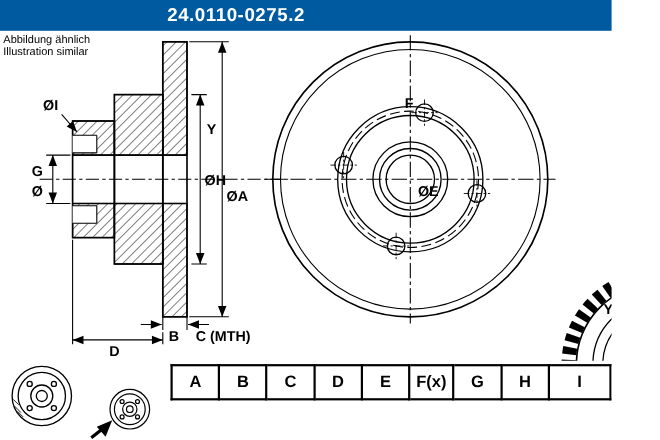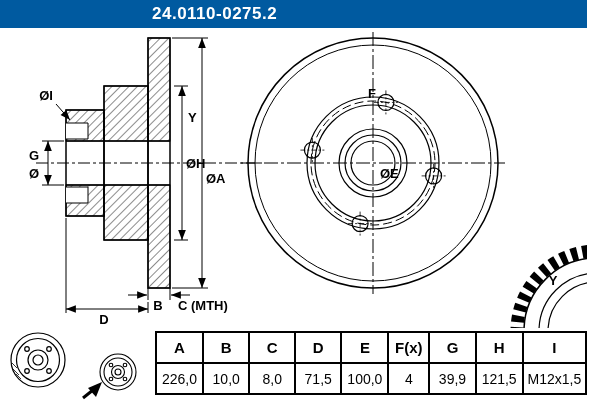--- a/index.html
+++ b/index.html
@@ -1,17 +1,17 @@
 <!DOCTYPE html>
 <html><head>
 <meta charset="utf-8">
 <style>
   html,body{margin:0;padding:0;background:#fff;}
   .page{position:relative;width:556px;height:400px;background:#fff;overflow:hidden;
-        font-family:"Liberation Sans",sans-serif;color:#000;padding-left:31px;}
+        font-family:"Liberation Sans",sans-serif;color:#000;}
   .titlebar{position:absolute;top:0;left:0;width:600px;height:28px;background:#005AA0;}
   .titlebar span{position:absolute;top:4px;color:#fff;font-weight:bold;font-size:17px;letter-spacing:.5px;}
   .pn{left:152px;}
   .rn{left:400px;}
   .note{position:absolute;top:31px;left:3px;font-size:10px;line-height:11px;}
   svg.drawing{position:absolute;top:28px;left:0;}
   svg.thumbs{position:absolute;top:330px;left:0;}
   svg text{font-family:"Liberation Sans",sans-serif;font-weight:bold;font-size:13px;fill:#000;stroke:none;}
   .spec-table{position:absolute;left:155px;top:331px;border-collapse:collapse;table-layout:fixed;background:#fff;}
   .spec-table td{border:2px solid #000;text-align:center;vertical-align:middle;height:29px;padding:0;font-size:15px;}
@@ -20,20 +20,24 @@
 </style>
 </head>
 <body>
 
 <div class="page">
 
   <div class="titlebar" style="background: rgb(0, 90, 160);">
     <span class="pn">24.0110-0275.2</span>
   </div>
 
+  <div class="note">
+    <div>Abbildung ähnlich</div>
+    <div>Illustration similar</div>
+  </div>
 
   <svg class="drawing" width="600" height="300" viewBox="0 0 600 300">
     <defs>
       <pattern id="hatch" width="6" height="6" patternUnits="userSpaceOnUse" patternTransform="rotate(45)">
         <line x1="0" y1="0" x2="0" y2="6" stroke="#000" stroke-width="0.9"></line>
       </pattern>
       <marker id="arrow" viewBox="0 0 10 8" markerWidth="11" markerHeight="9" refX="9.5" refY="4" orient="auto-start-reverse">
         <path d="M0.5,0.5 L9.5,4 L0.5,7.5 z" fill="#000"></path>
       </marker>
     </defs>
@@ -191,27 +195,16 @@
       <td>A</td>
       <td>B</td>
       <td>C</td>
       <td>D</td>
       <td>E</td>
       <td>F(x)</td>
       <td>G</td>
       <td>H</td>
       <td>I</td>
     </tr>
-    <tr class="val">
-      <td>226,0</td>
-      <td>10,0</td>
-      <td>8,0</td>
-      <td>71,5</td>
-      <td>100,0</td>
-      <td>4</td>
-      <td>39,9</td>
-      <td>121,5</td>
-      <td>M12x1,5</td>
-    </tr>
   </tbody>
     </table>
 
 </div>
 
 </body></html>

